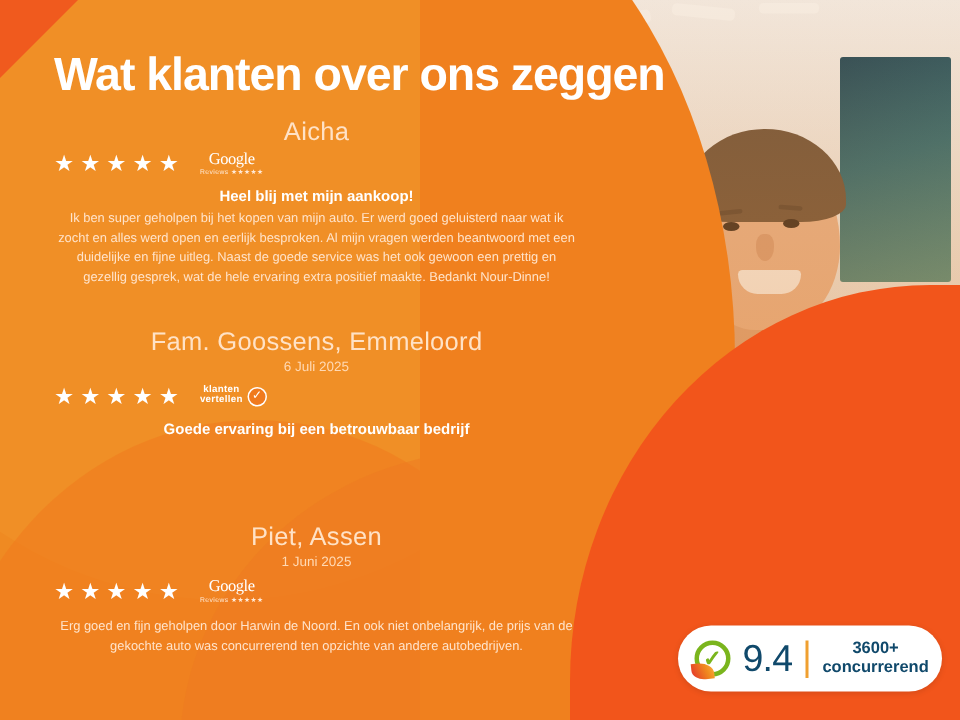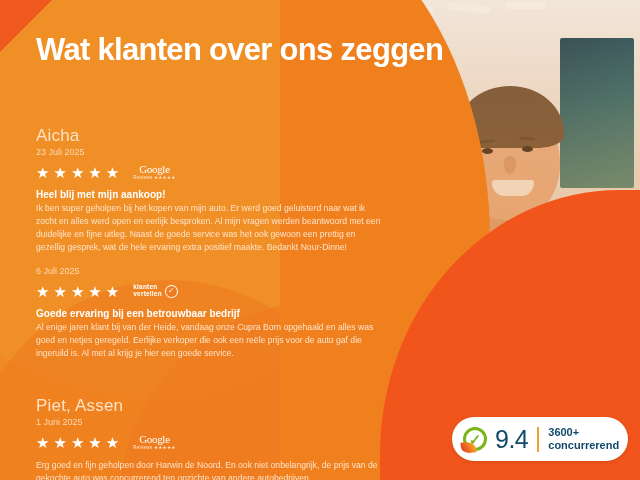--- a/index.html
+++ b/index.html
@@ -9,20 +9,21 @@
   }
   body {
     font-family: "Liberation Sans", sans-serif;
   }
   .banner {
     position: relative;
     width: 640px;
     height: 480px;
     overflow: hidden;
     background: #be185d;
+    text-align: center;
   }
   
   .bg-base {
     position: absolute;
     inset: 0;
     background: #EF8A22;
   }
   .bg-right-red {
     position: absolute;
     top: 0;
@@ -247,21 +248,20 @@
     font-size: 31px;
     font-weight: bold;
     color: #ffffff;
     letter-spacing: -0.7px;
     white-space: nowrap;
   }
   .review {
     position: absolute;
     left: 36px;
     width: 350px;
-    margin-top: 48px;
   }
   .rv1 { top: 78px; }
   .rv2 { top: 218px; }
   .rv3 { top: 348px; }
   .rv-name {
     font-size: 17px;
     color: #FFE2C6;
     margin: 0 0 1px 0;
     letter-spacing: 0.2px;
   }
@@ -454,60 +454,59 @@
     <div class="photo-orange-curve"></div>
     <div class="photo-red-wedge"></div>
   </div>
 
   <div class="content">
 
     <div class="title">Wat klanten over ons zeggen</div>
 
     <div class="review rv1">
       <div class="rv-name">Aicha</div>
-      <div class="rv-date">23 Juli 2025</div>
       <div class="rv-meta">
         <div class="stars">
           <span class="star">★</span>
           <span class="star">★</span>
           <span class="star">★</span>
           <span class="star">★</span>
           <span class="star">★</span>
         </div>
         <div class="google-logo">
           <span class="google-word">Google</span>
           <span class="google-sub">Reviews ★★★★★</span>
         </div>
       </div>
       <div class="rv-head">Heel blij met mijn aankoop!</div>
       <div class="rv-body">Ik ben super geholpen bij het kopen van mijn auto. Er werd goed geluisterd naar wat ik zocht en alles werd open en eerlijk besproken. Al mijn vragen werden beantwoord met een duidelijke en fijne uitleg. Naast de goede service was het ook gewoon een prettig en gezellig gesprek, wat de hele ervaring extra positief maakte. Bedankt Nour-Dinne!</div>
     </div>
 
     <div class="review rv2">
+      <div class="rv-name">Fam. Goossens, Emmeloord</div>
       <div class="rv-date">6 Juli 2025</div>
       <div class="rv-meta">
         <div class="stars">
           <span class="star">★</span>
           <span class="star">★</span>
           <span class="star">★</span>
           <span class="star">★</span>
           <span class="star">★</span>
         </div>
         <div class="kv-logo">
           <div class="kv-text">
             <span>klanten</span>
             <span>vertellen</span>
           </div>
           <div class="kv-check">
             <div class="kv-check-inner">✓</div>
           </div>
         </div>
       </div>
       <div class="rv-head">Goede ervaring bij een betrouwbaar bedrijf</div>
-      <div class="rv-body">Al enige jaren klant bij van der Heide, vandaag onze Cupra Born opgehaald en alles was goed en netjes geregeld. Eerlijke verkoper die ook een reële prijs voor de auto gaf die ingeruild is. Al met al krijg je hier een goede service.</div>
     </div>
 
     <div class="review rv3">
       <div class="rv-name">Piet, Assen</div>
       <div class="rv-date">1 Juni 2025</div>
       <div class="rv-meta">
         <div class="stars">
           <span class="star">★</span>
           <span class="star">★</span>
           <span class="star">★</span>

